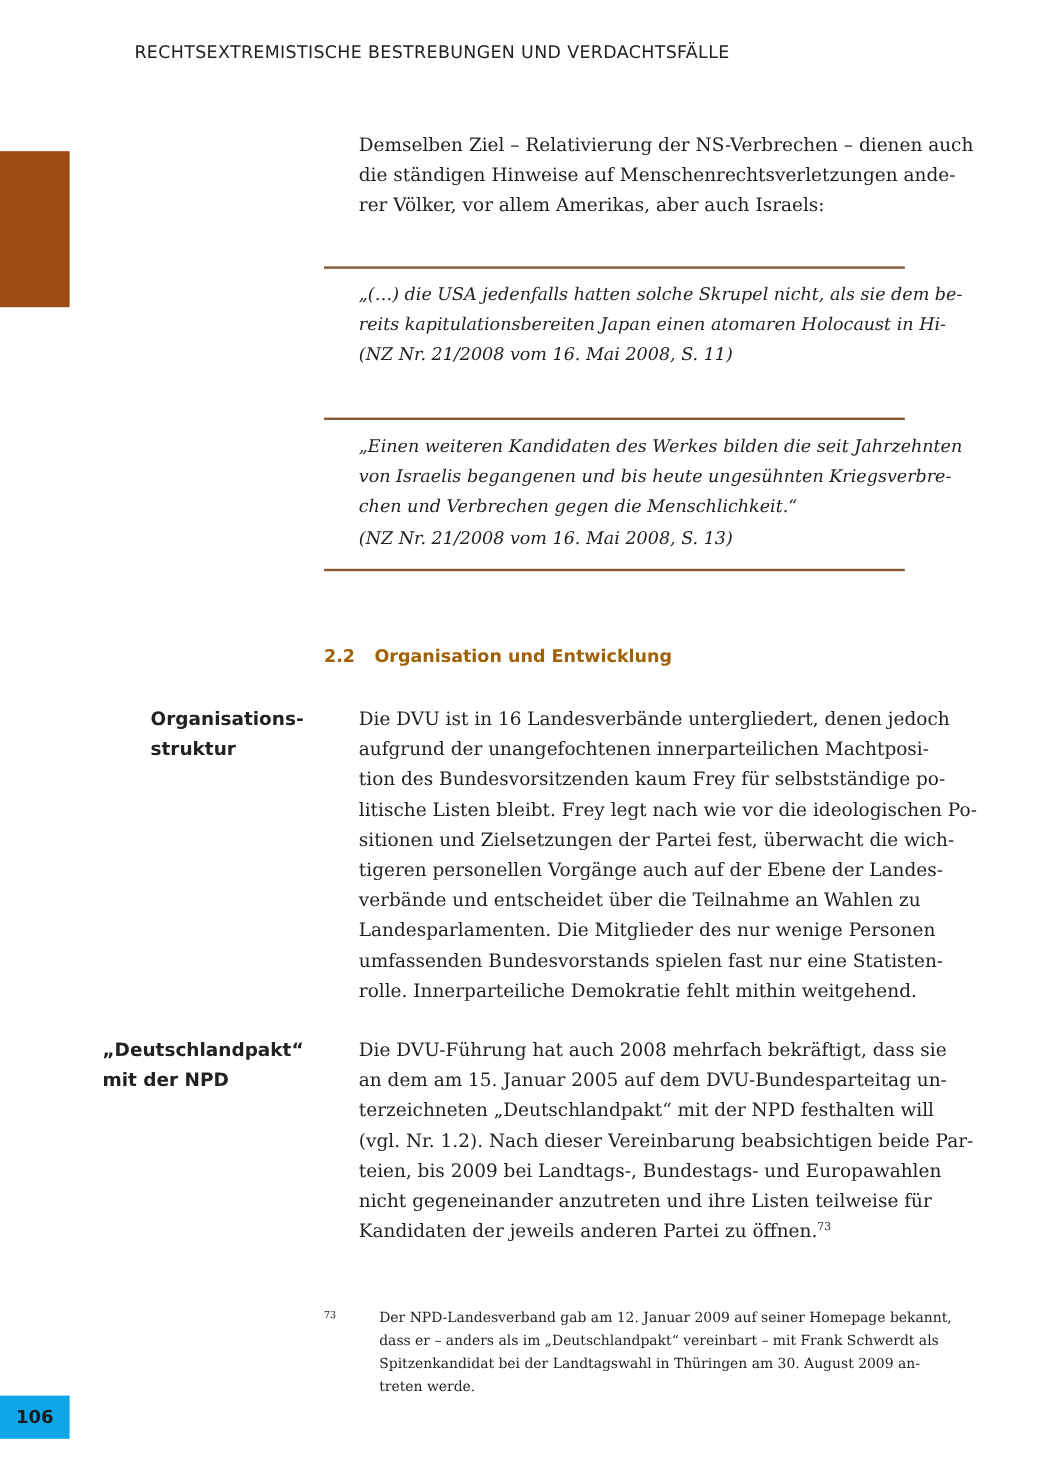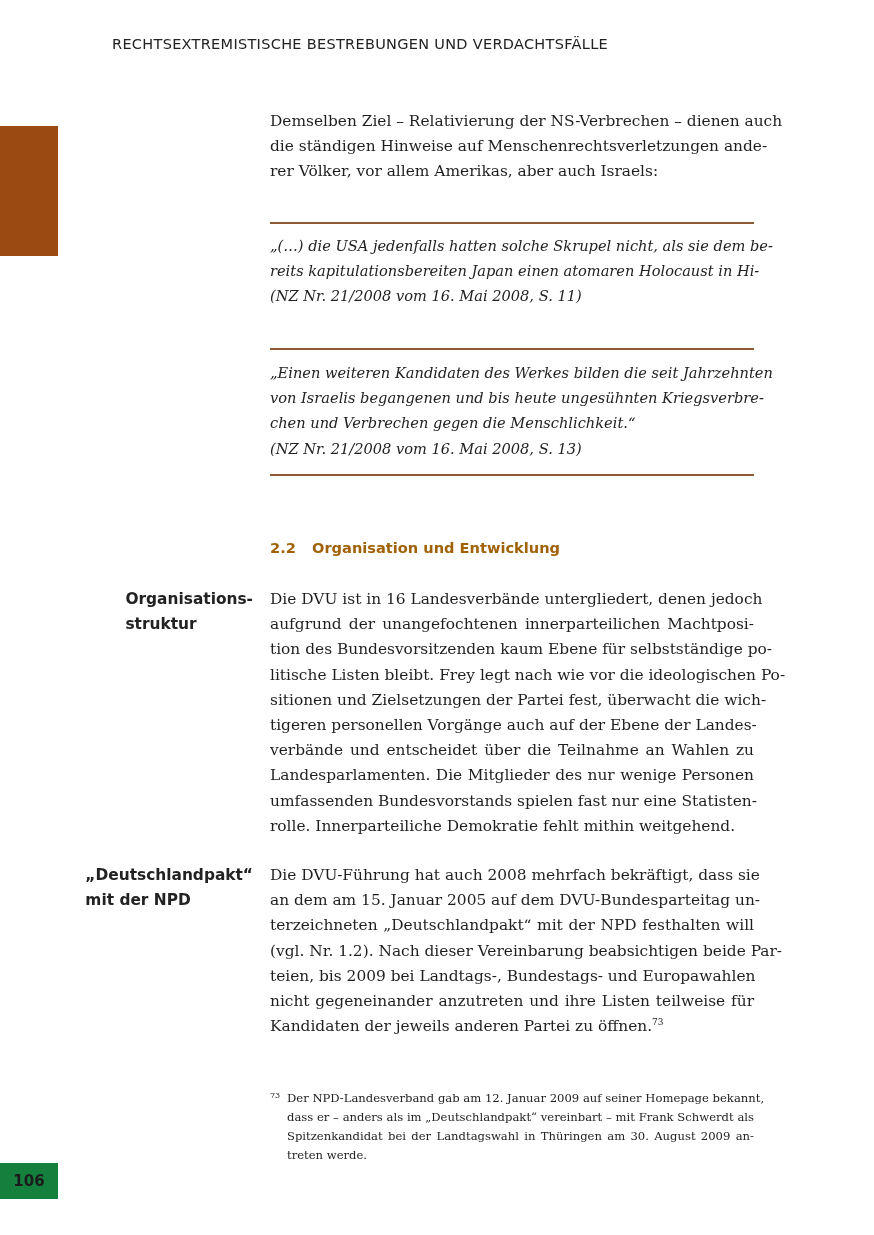--- a/index.html
+++ b/index.html
@@ -32,36 +32,36 @@
       width: 58px;
       height: 130px;
       background: #9b4a12;
     }
     .page-num {
       position: absolute;
       left: 0;
       top: 1163px;
       width: 58px;
       height: 36px;
-      background: #15803d;
+      background: #0ea5e9;
       font-family: "DejaVu Sans", sans-serif;
       font-weight: bold;
       font-size: 15px;
       color: #1a1a1a;
       display: flex;
       align-items: center;
       justify-content: center;
     }
     .body-text {
       font-family: "DejaVu Serif", serif;
       font-size: 15.4px;
       line-height: 25.2px;
       color: #1f1f1f;
     }
-    .line { display: block; white-space: nowrap; text-align: justify; text-align-last: justify; }
+    .line { display: block; white-space: nowrap; text-align: justify; text-align-last: justify; margin-left: 29px; }
     .line.last { text-align-last: left; }
     .block {
       position: absolute;
       left: 270px;
       width: 484px;
     }
     .intro { top: 109px; }
     .rule {
       position: absolute;
       left: 270px;
@@ -159,21 +159,21 @@
 </div>
 
 <div class="margin-note mn1">
   <div>Organisations-</div>
   <div>struktur</div>
 </div>
 
 <div class="block body-text p1">
   <span class="line">Die DVU ist in 16 Landesverbände untergliedert, denen jedoch</span>
   <span class="line">aufgrund der unangefochtenen innerparteilichen Machtposi-</span>
-  <span class="line">tion des Bundesvorsitzenden kaum Ebene für selbstständige po-</span>
+  <span class="line">tion des Bundesvorsitzenden kaum Frey für selbstständige po-</span>
   <span class="line">litische Listen bleibt. Frey legt nach wie vor die ideologischen Po-</span>
   <span class="line">sitionen und Zielsetzungen der Partei fest, überwacht die wich-</span>
   <span class="line">tigeren personellen Vorgänge auch auf der Ebene der Landes-</span>
   <span class="line">verbände und entscheidet über die Teilnahme an Wahlen zu</span>
   <span class="line">Landesparlamenten. Die Mitglieder des nur wenige Personen</span>
   <span class="line">umfassenden Bundesvorstands spielen fast nur eine Statisten-</span>
   <span class="line last">rolle. Innerparteiliche Demokratie fehlt mithin weitgehend.</span>
 </div>
 
 <div class="margin-note mn2">

